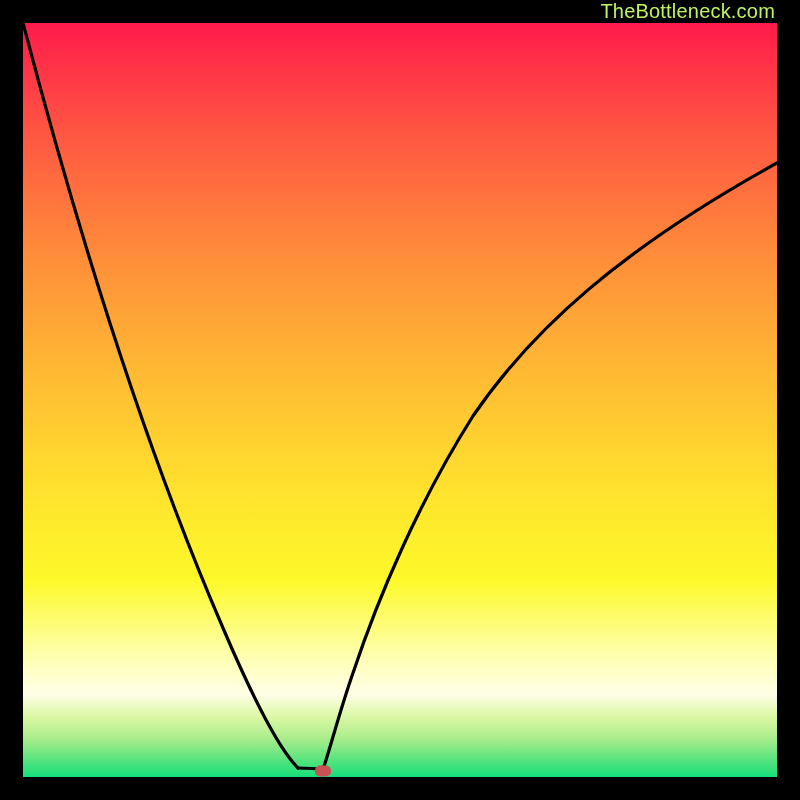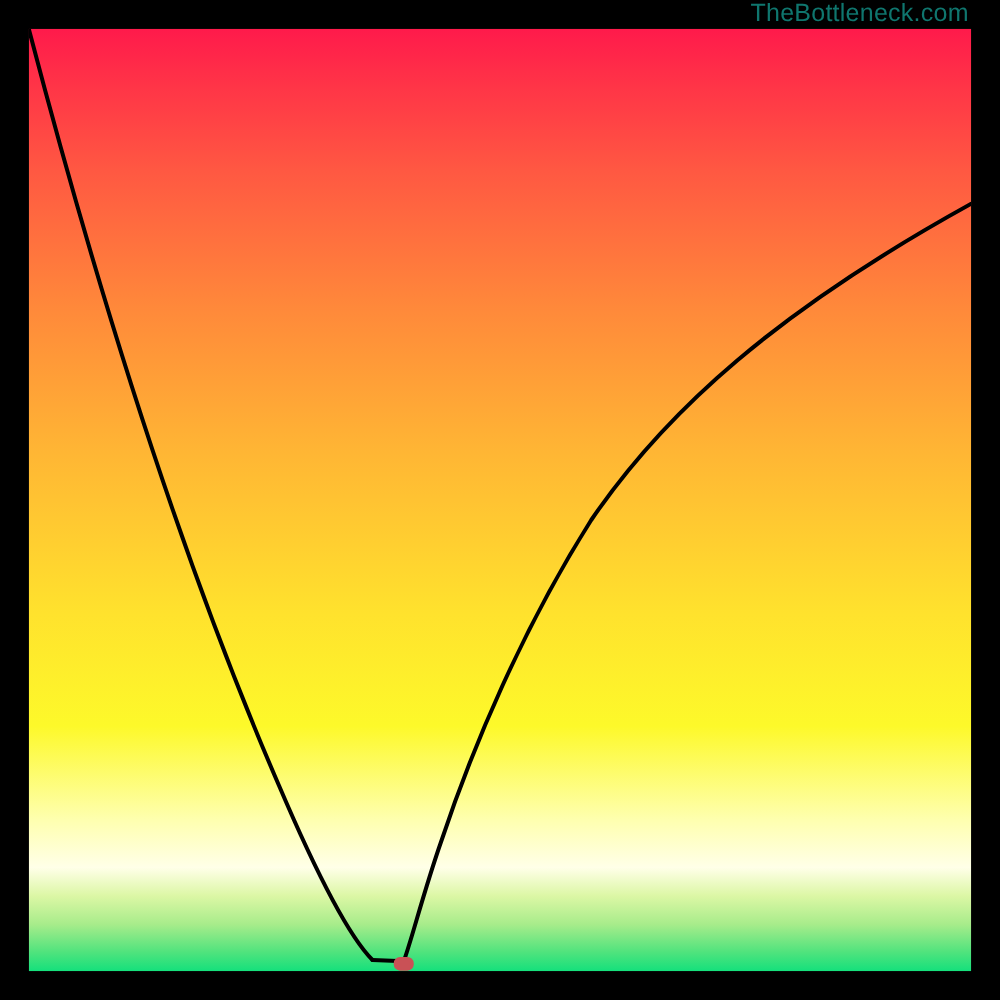--- a/index.html
+++ b/index.html
@@ -55,21 +55,21 @@
     width: 16px;
     height: 11px;
     background: #c95156;
     border-radius: 5px;
     transform: translate(-50%, -50%);
   }
   .watermark {
     position: absolute;
     top: 0px;
     right: 25px;
-    color: #0f766e;
+    color: #bef264;
     font-size: 20px;
     font-weight: 500;
     letter-spacing: 0.2px;
     user-select: none;
   }
 </style>
 </head>
 <body>
 
 <div class="watermark">TheBottleneck.com</div>

